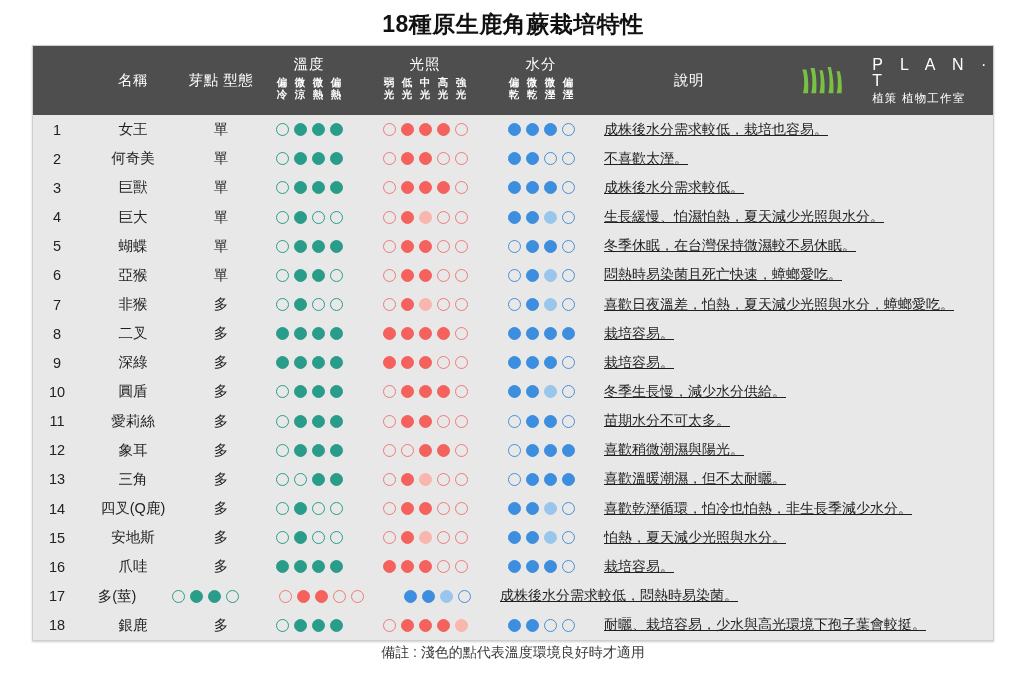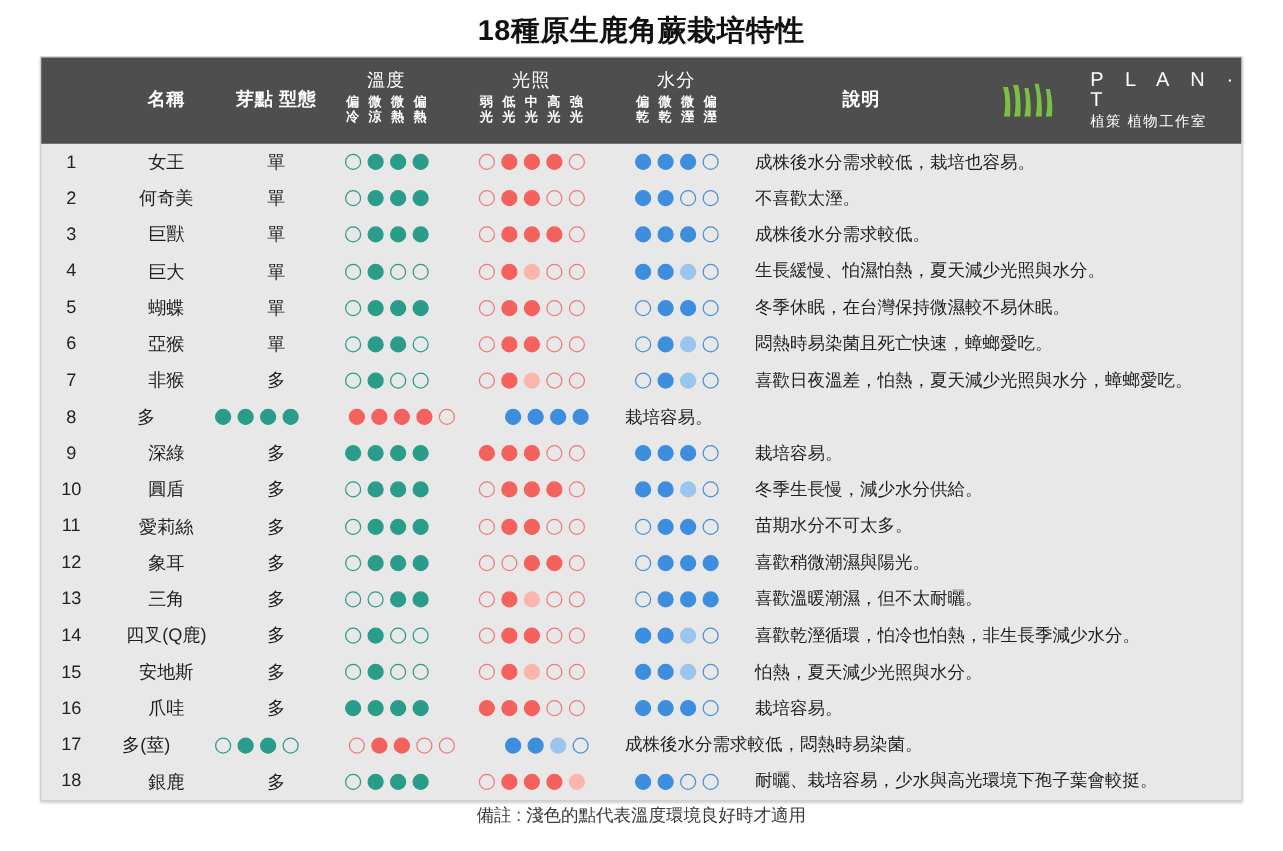--- a/index.html
+++ b/index.html
@@ -40,21 +40,21 @@
     color: #ffffff;
     position: relative;
   }
   .th { position: relative; height: 100%; }
   .th-center {
     display: flex; flex-direction: column;
     align-items: center; justify-content: center;
     height: 100%;
   }
   .th-title {
-    font-size: 14.5px; font-weight: bold;
+    font-size: 14.5px; font-weight: normal;
     line-height: 1.25; text-align: center;
     letter-spacing: 0.5px;
   }
   .grp-title {
     font-size: 14.5px; font-weight: normal;
     text-align: center; letter-spacing: 1px;
     margin-top: 9px; margin-bottom: 3px;
   }
   .sublabels { display: flex; justify-content: center; }
   .sublabel {
@@ -98,21 +98,21 @@
     height: 29.16px;
     align-items: center;
     color: #1f1f1f;
     font-size: 14.5px;
   }
   .cell { display: flex; align-items: center; height: 100%; }
   .cell-idx   { justify-content: center; font-size: 14.5px; color: #222; }
   .cell-name  { justify-content: center; }
   .cell-bud   { justify-content: center; }
   .cell-dots  { justify-content: center; }
-  .cell-desc  { justify-content: flex-start; padding-left: 11px; font-size: 14px; }
+  .cell-desc  { justify-content: flex-start; padding-left: 11px; font-size: 14px; text-decoration: underline; }
 
   .dots { display: flex; align-items: center; gap: 5px; }
   .dot {
     width: 13px; height: 13px;
     border-radius: 50%;
     display: inline-block;
     box-sizing: border-box;
   }
   
   .t-full  { background: #2a9d8a; border: 1px solid #2a9d8a; }
@@ -468,20 +468,21 @@
               <span class="dot w-empty"></span>
               <span class="dot w-full"></span>
               <span class="dot w-pale"></span>
               <span class="dot w-empty"></span>
             </div>
           </div>
           <div class="cell cell-desc c-desc">喜歡日夜溫差，怕熱，夏天減少光照與水分，蟑螂愛吃。</div>
         </div>
         <div class="row">
           <div class="cell cell-idx c-idx">8</div>
+          <div class="cell cell-name c-name">二叉</div>
           <div class="cell cell-bud c-bud">多</div>
           <div class="cell cell-dots c-temp">
             <div class="dots">
               <span class="dot t-full"></span>
               <span class="dot t-full"></span>
               <span class="dot t-full"></span>
               <span class="dot t-full"></span>
             </div>
           </div>
           <div class="cell cell-dots c-light">

